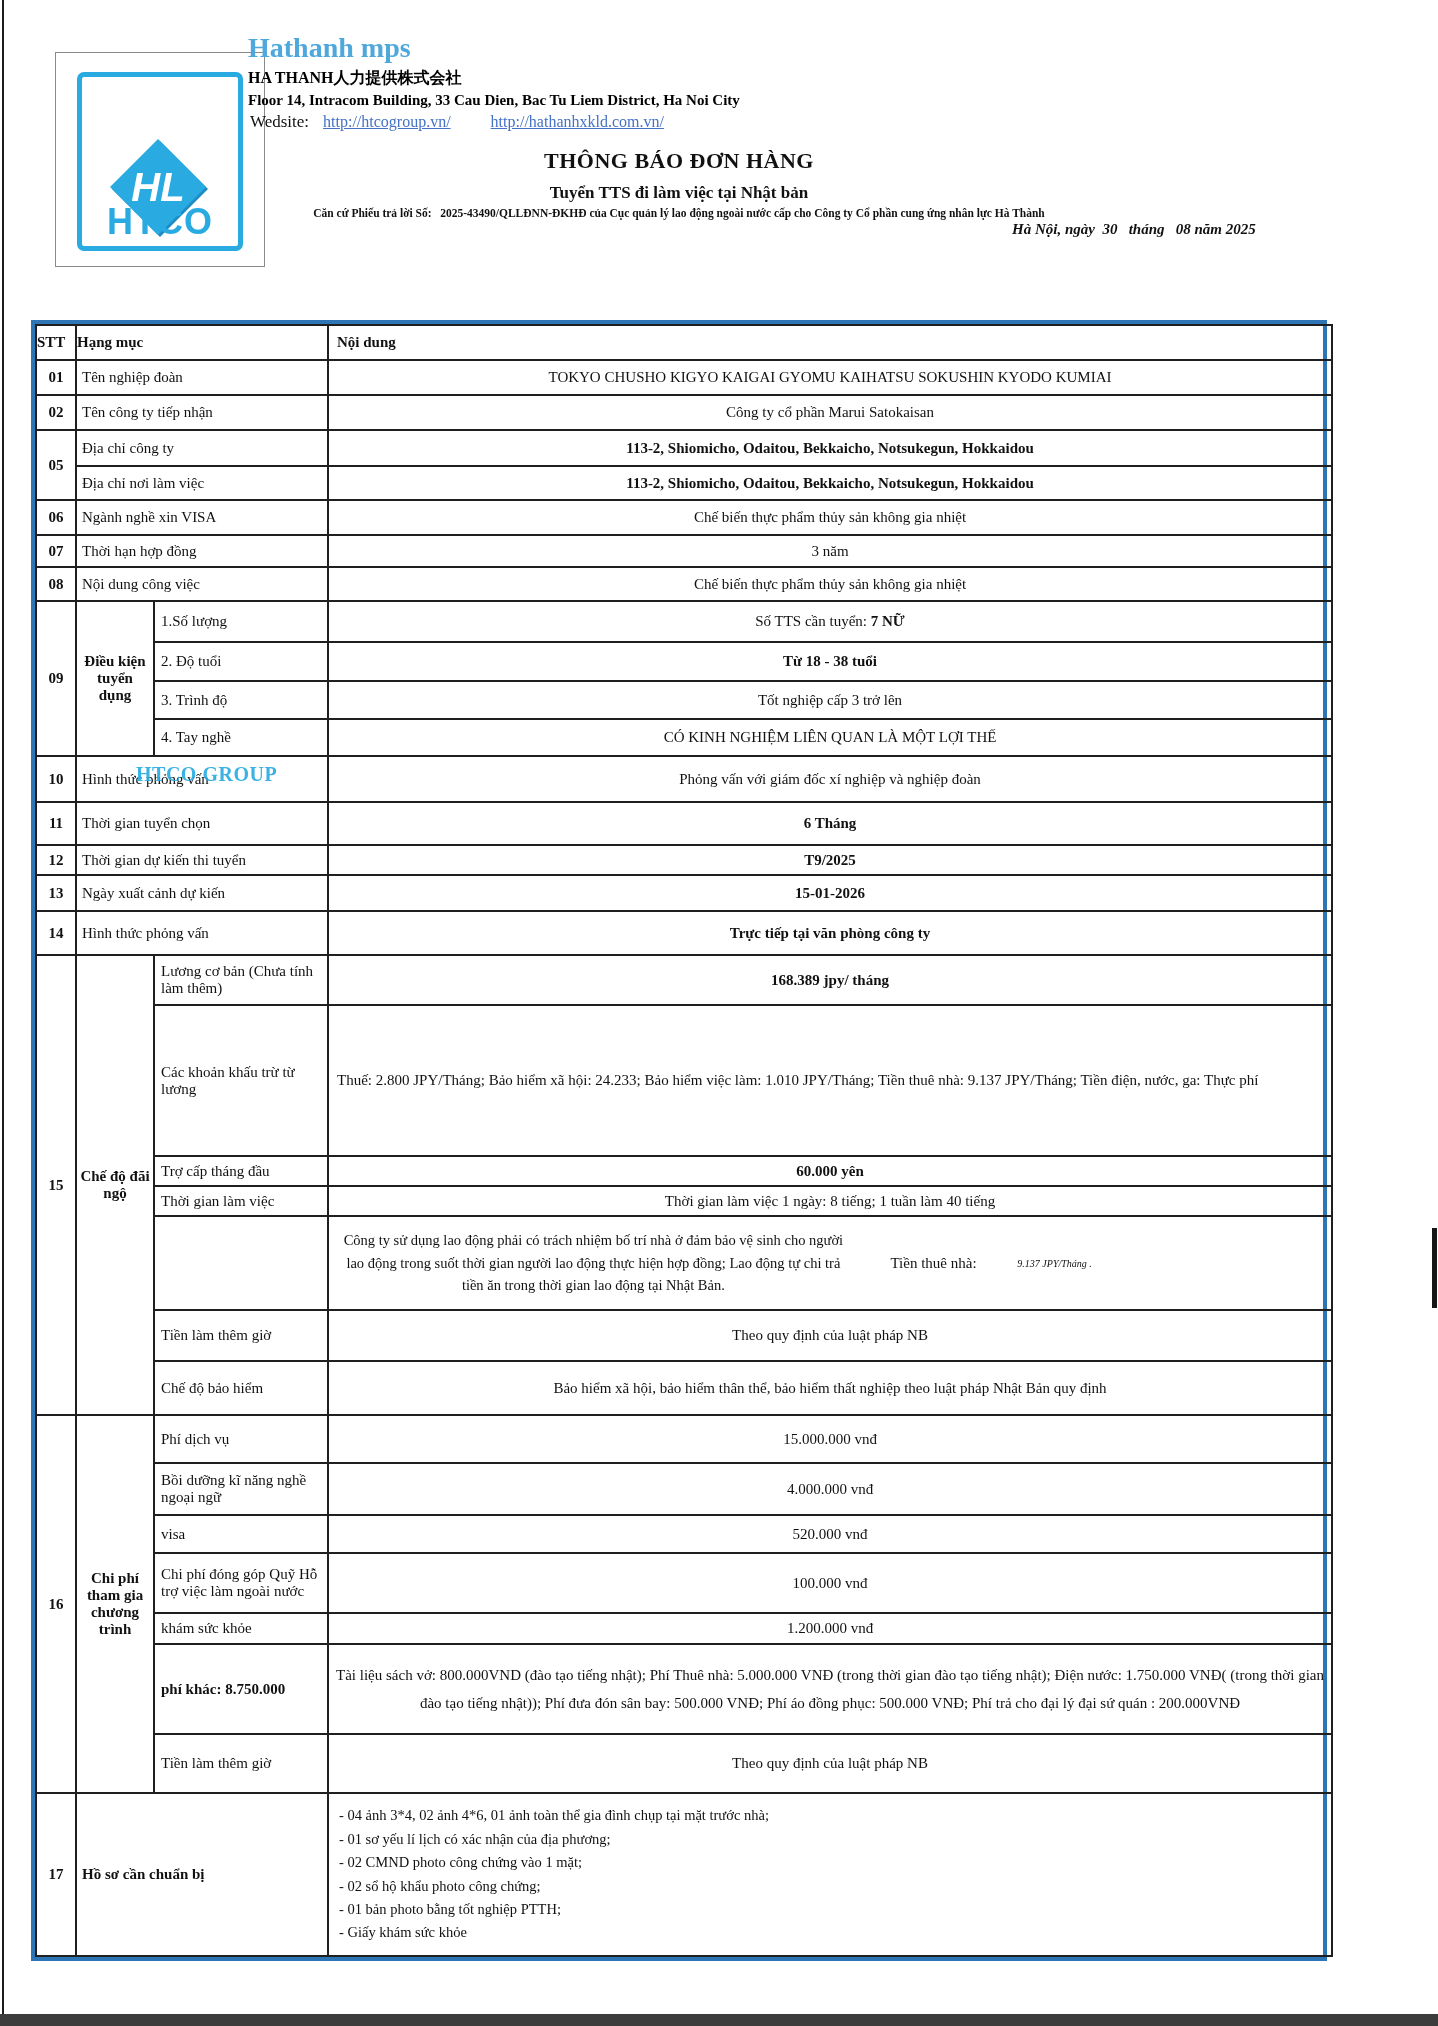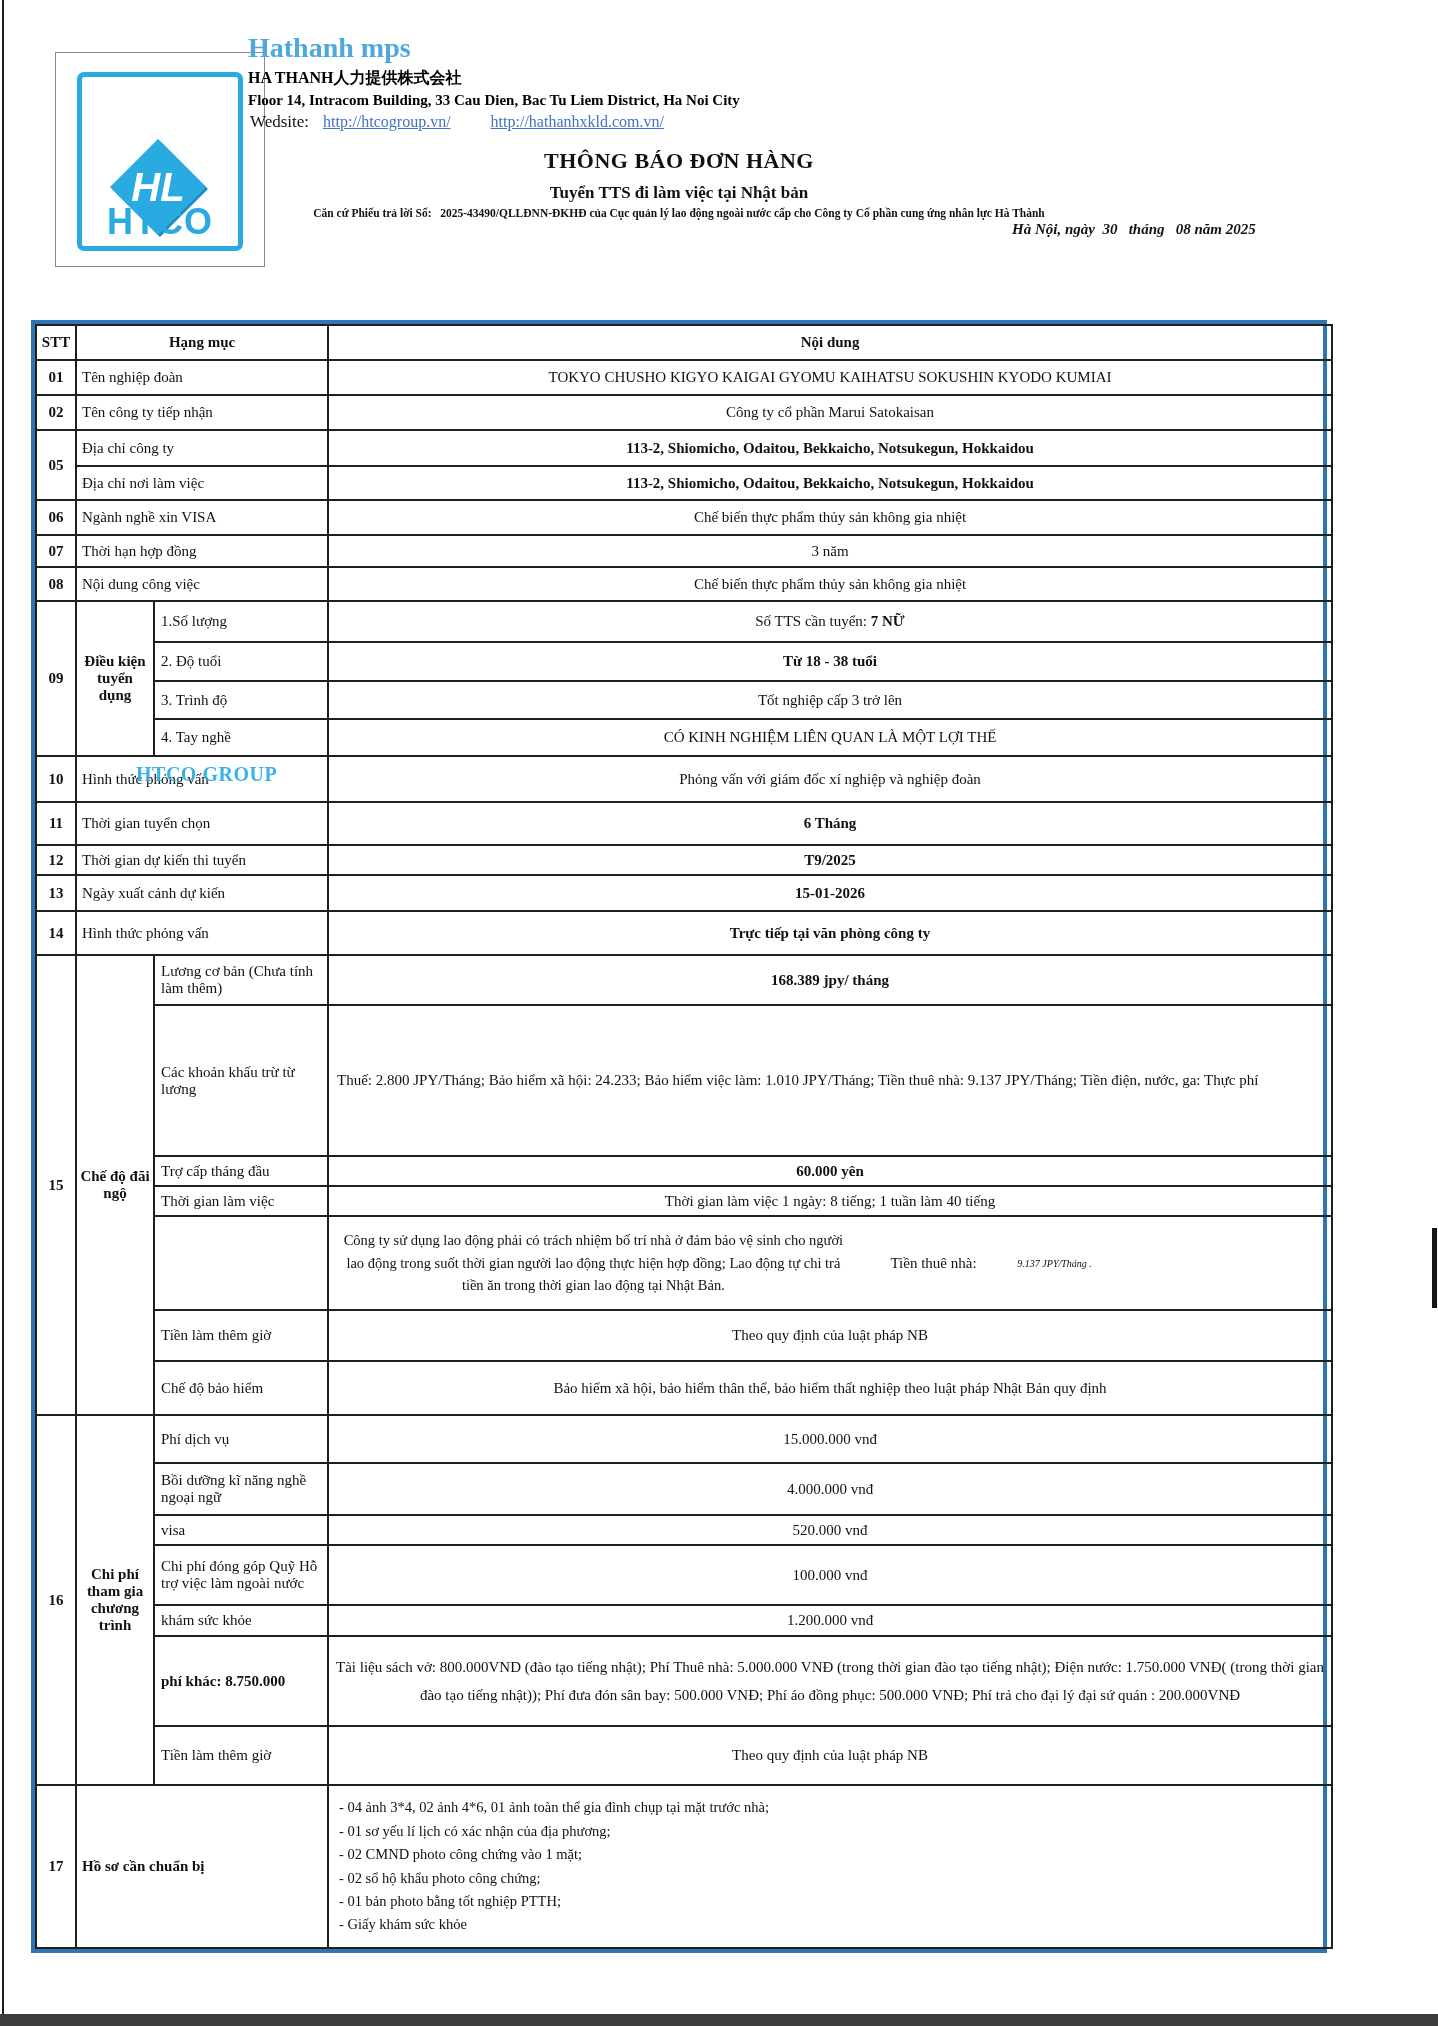--- a/index.html
+++ b/index.html
@@ -45,21 +45,21 @@
   .tbl-wrap { position:absolute; left:31px; top:320px; width:1296px;
               border:4px solid #2e75b6; background:#fff; }
   table.doc { border-collapse:collapse; table-layout:fixed; width:100%; }
   table.doc td { border:2px solid #1f1f1f; vertical-align:middle;
                  font-size:15px; overflow:hidden; }
   td.num { text-align:center; font-weight:bold; border-left:none; }
   td.lab { text-align:left; padding:2px 4px 2px 5px; }
   td.grp { text-align:center; font-weight:bold; padding:2px 3px; }
   td.sub { text-align:left; padding:2px 4px 2px 6px; }
   td.c   { text-align:center; padding:2px 8px; border-left:3px solid #2e75b6; border-right:none; }
-  td.hd  { text-align:center; font-weight:bold; font-size:16px; border-top:none; }
+  td.hd  { text-align:left; font-weight:bold; font-size:16px; border-top:none; }
   td.c.left { text-align:left; }
   .bold { font-weight:bold; }
   td.bb-blue { border-bottom:4px solid #2e75b6; }
   td.smalltext { font-size:13.5px; white-space:nowrap; }
   td.wraptext  { font-size:13.5px; line-height:1.9; padding:4px 0; }
   .doclines { text-align:left; font-size:14.5px; line-height:1.62; padding:4px 2px; }
   .housing { display:flex; align-items:center; width:100%; }
   .housing .hl { width:52%; font-size:14.5px; line-height:1.55; text-align:center; }
   .housing .hm { width:17%; font-size:15px; text-align:center; }
   .housing .hr { width:31%; font-size:10px; text-align:left;font-style:italic; }
@@ -241,21 +241,21 @@
       <tr style="height:48px">
         <td class="num" rowspan="7">16</td>
         <td class="grp" rowspan="7">Chi phí tham gia chương trình</td>
         <td class="sub">Phí dịch vụ</td>
         <td class="c">15.000.000 vnđ</td>
       </tr>
       <tr style="height:52px">
         <td class="sub">Bồi dưỡng kĩ năng nghề ngoại ngữ</td>
         <td class="c">4.000.000 vnđ</td>
       </tr>
-      <tr style="height:30px">
+      <tr style="height:38px">
         <td class="sub">visa</td>
         <td class="c">520.000 vnđ</td>
       </tr>
       <tr style="height:60px">
         <td class="sub">Chi phí đóng góp Quỹ Hỗ trợ việc làm ngoài nước</td>
         <td class="c bb-blue">100.000 vnđ</td>
       </tr>
       <tr style="height:31px">
         <td class="sub">khám sức khỏe</td>
         <td class="c bb-blue">1.200.000 vnđ</td>

